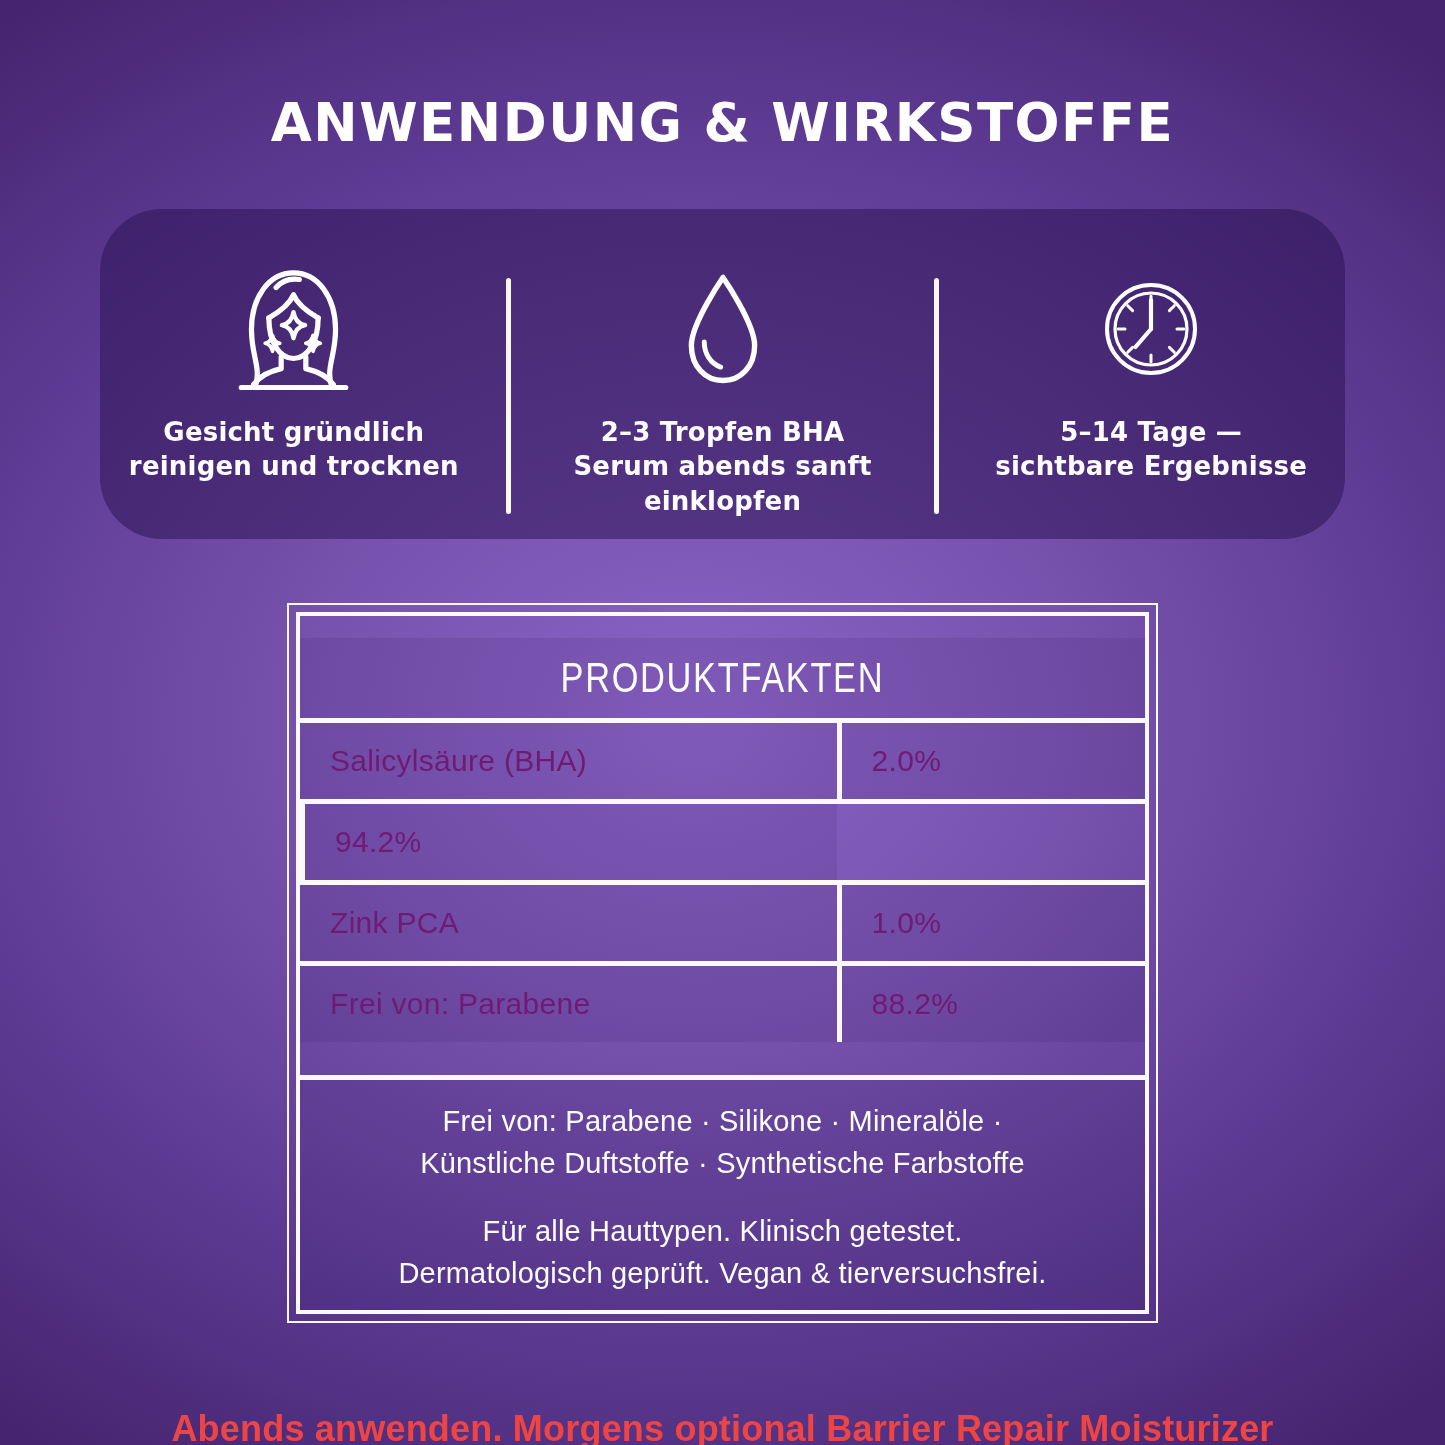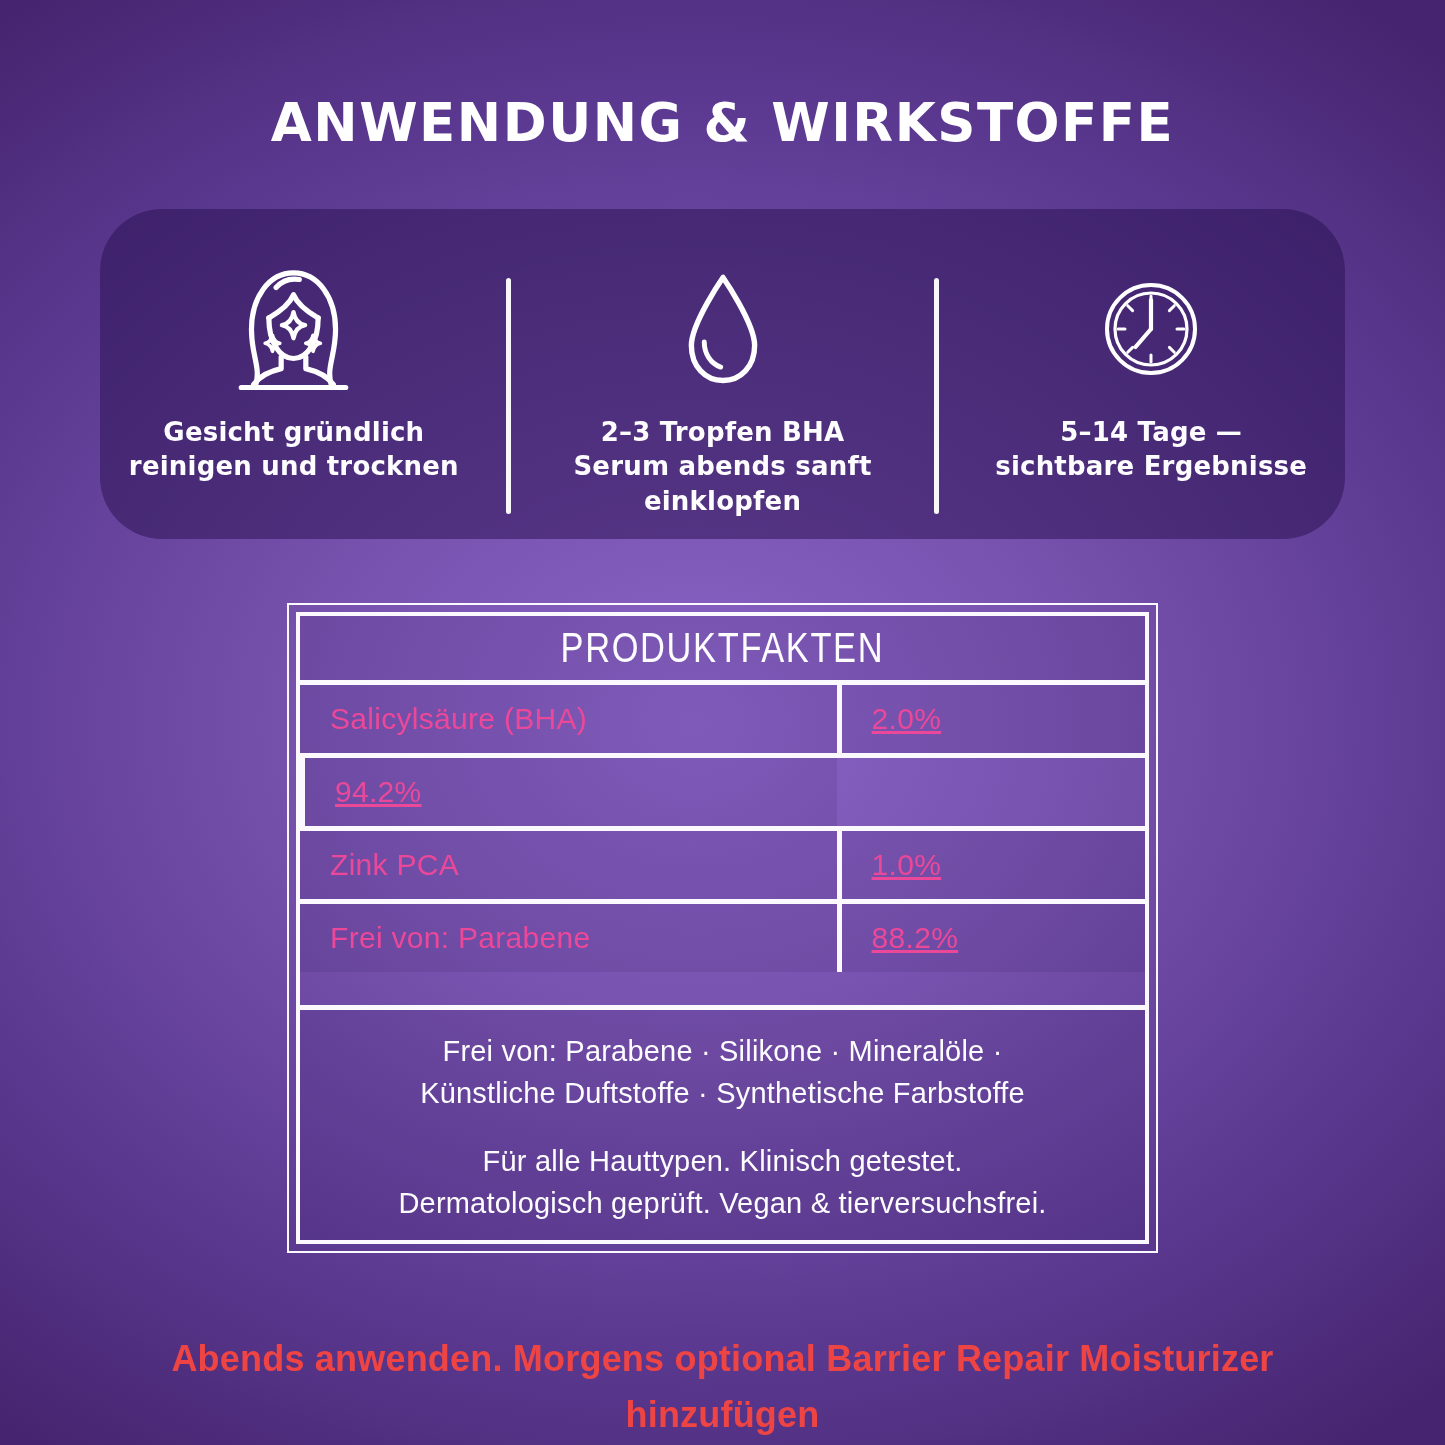--- a/index.html
+++ b/index.html
@@ -57,45 +57,46 @@
   .facts-outer{
     box-sizing:border-box;
     width:871px;margin:64px auto 0;
     border:2.5px solid #fbf9fe;
     padding:7px;
   }
   .facts-table{
     border:4px solid #fbf9fe;
   }
   .facts-header{
-    height:64px;
+    height:80px;
     display:flex;align-items:center;justify-content:center;
     background:rgba(28,8,64,0.10);
+    margin-top:22px;
   }
   .facts-header span{
     display:inline-block;
     font-family:"Liberation Sans",sans-serif;
     font-size:42px;font-weight:400;letter-spacing:2px;
     transform:scaleX(0.82);
     color:#fdfcff;
   }
   .facts-row{
     display:grid;grid-template-columns:63.5% 1fr;
     border-top:5px solid #fbf9fe;
   }
   .facts-cell{
-    height:68px;
+    height:76px;
     display:flex;align-items:center;
     padding-left:30px;
     background:rgba(28,8,64,0.10);
     font-family:"Liberation Sans",sans-serif;
     font-size:30px;font-weight:400;letter-spacing:.3px;
-    color:#ec4899;
-  }
-  .facts-cell.value{border-left:5px solid #fbf9fe;text-decoration:underline;}
+    color:#701a75;
+  }
+  .facts-cell.value{border-left:5px solid #fbf9fe;}
   .facts-footer{
     border-top:5px solid #fbf9fe;
     background:rgba(28,8,64,0.10);
     text-align:center;
     padding:20px 26px 16px;
     margin-top:33px;
   }
   .facts-footer p{
     margin:0;
     font-family:"Liberation Sans",sans-serif;

